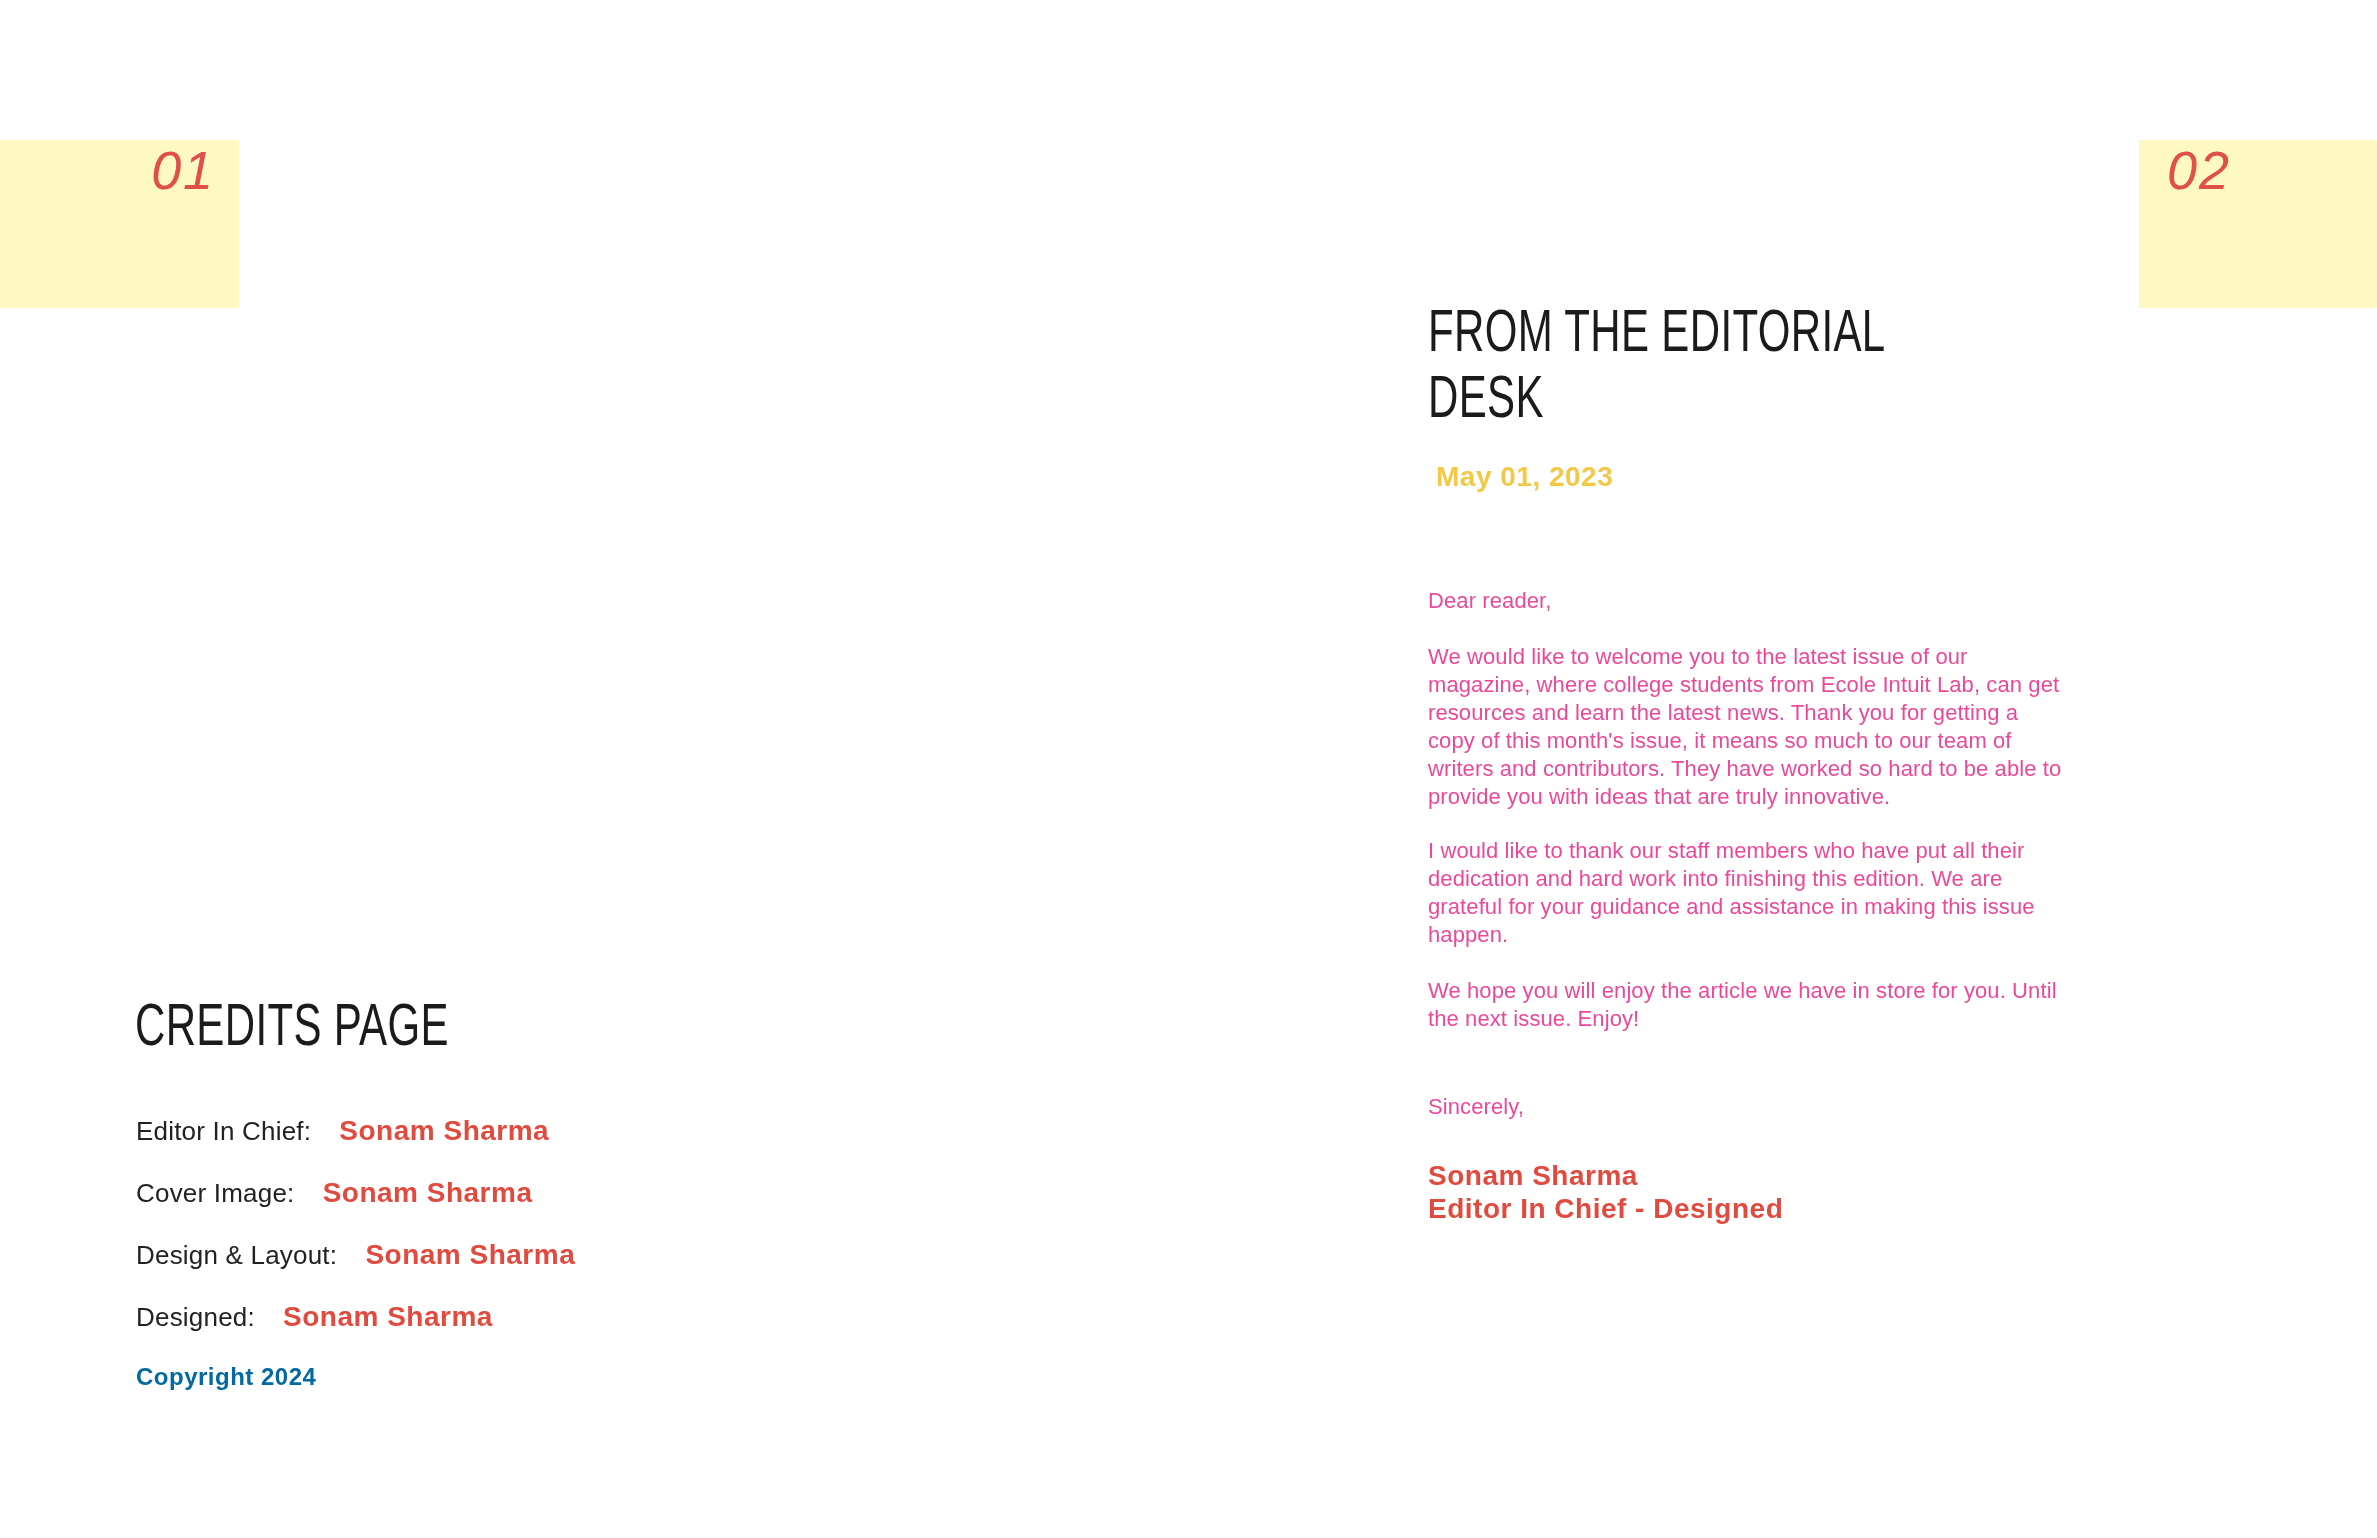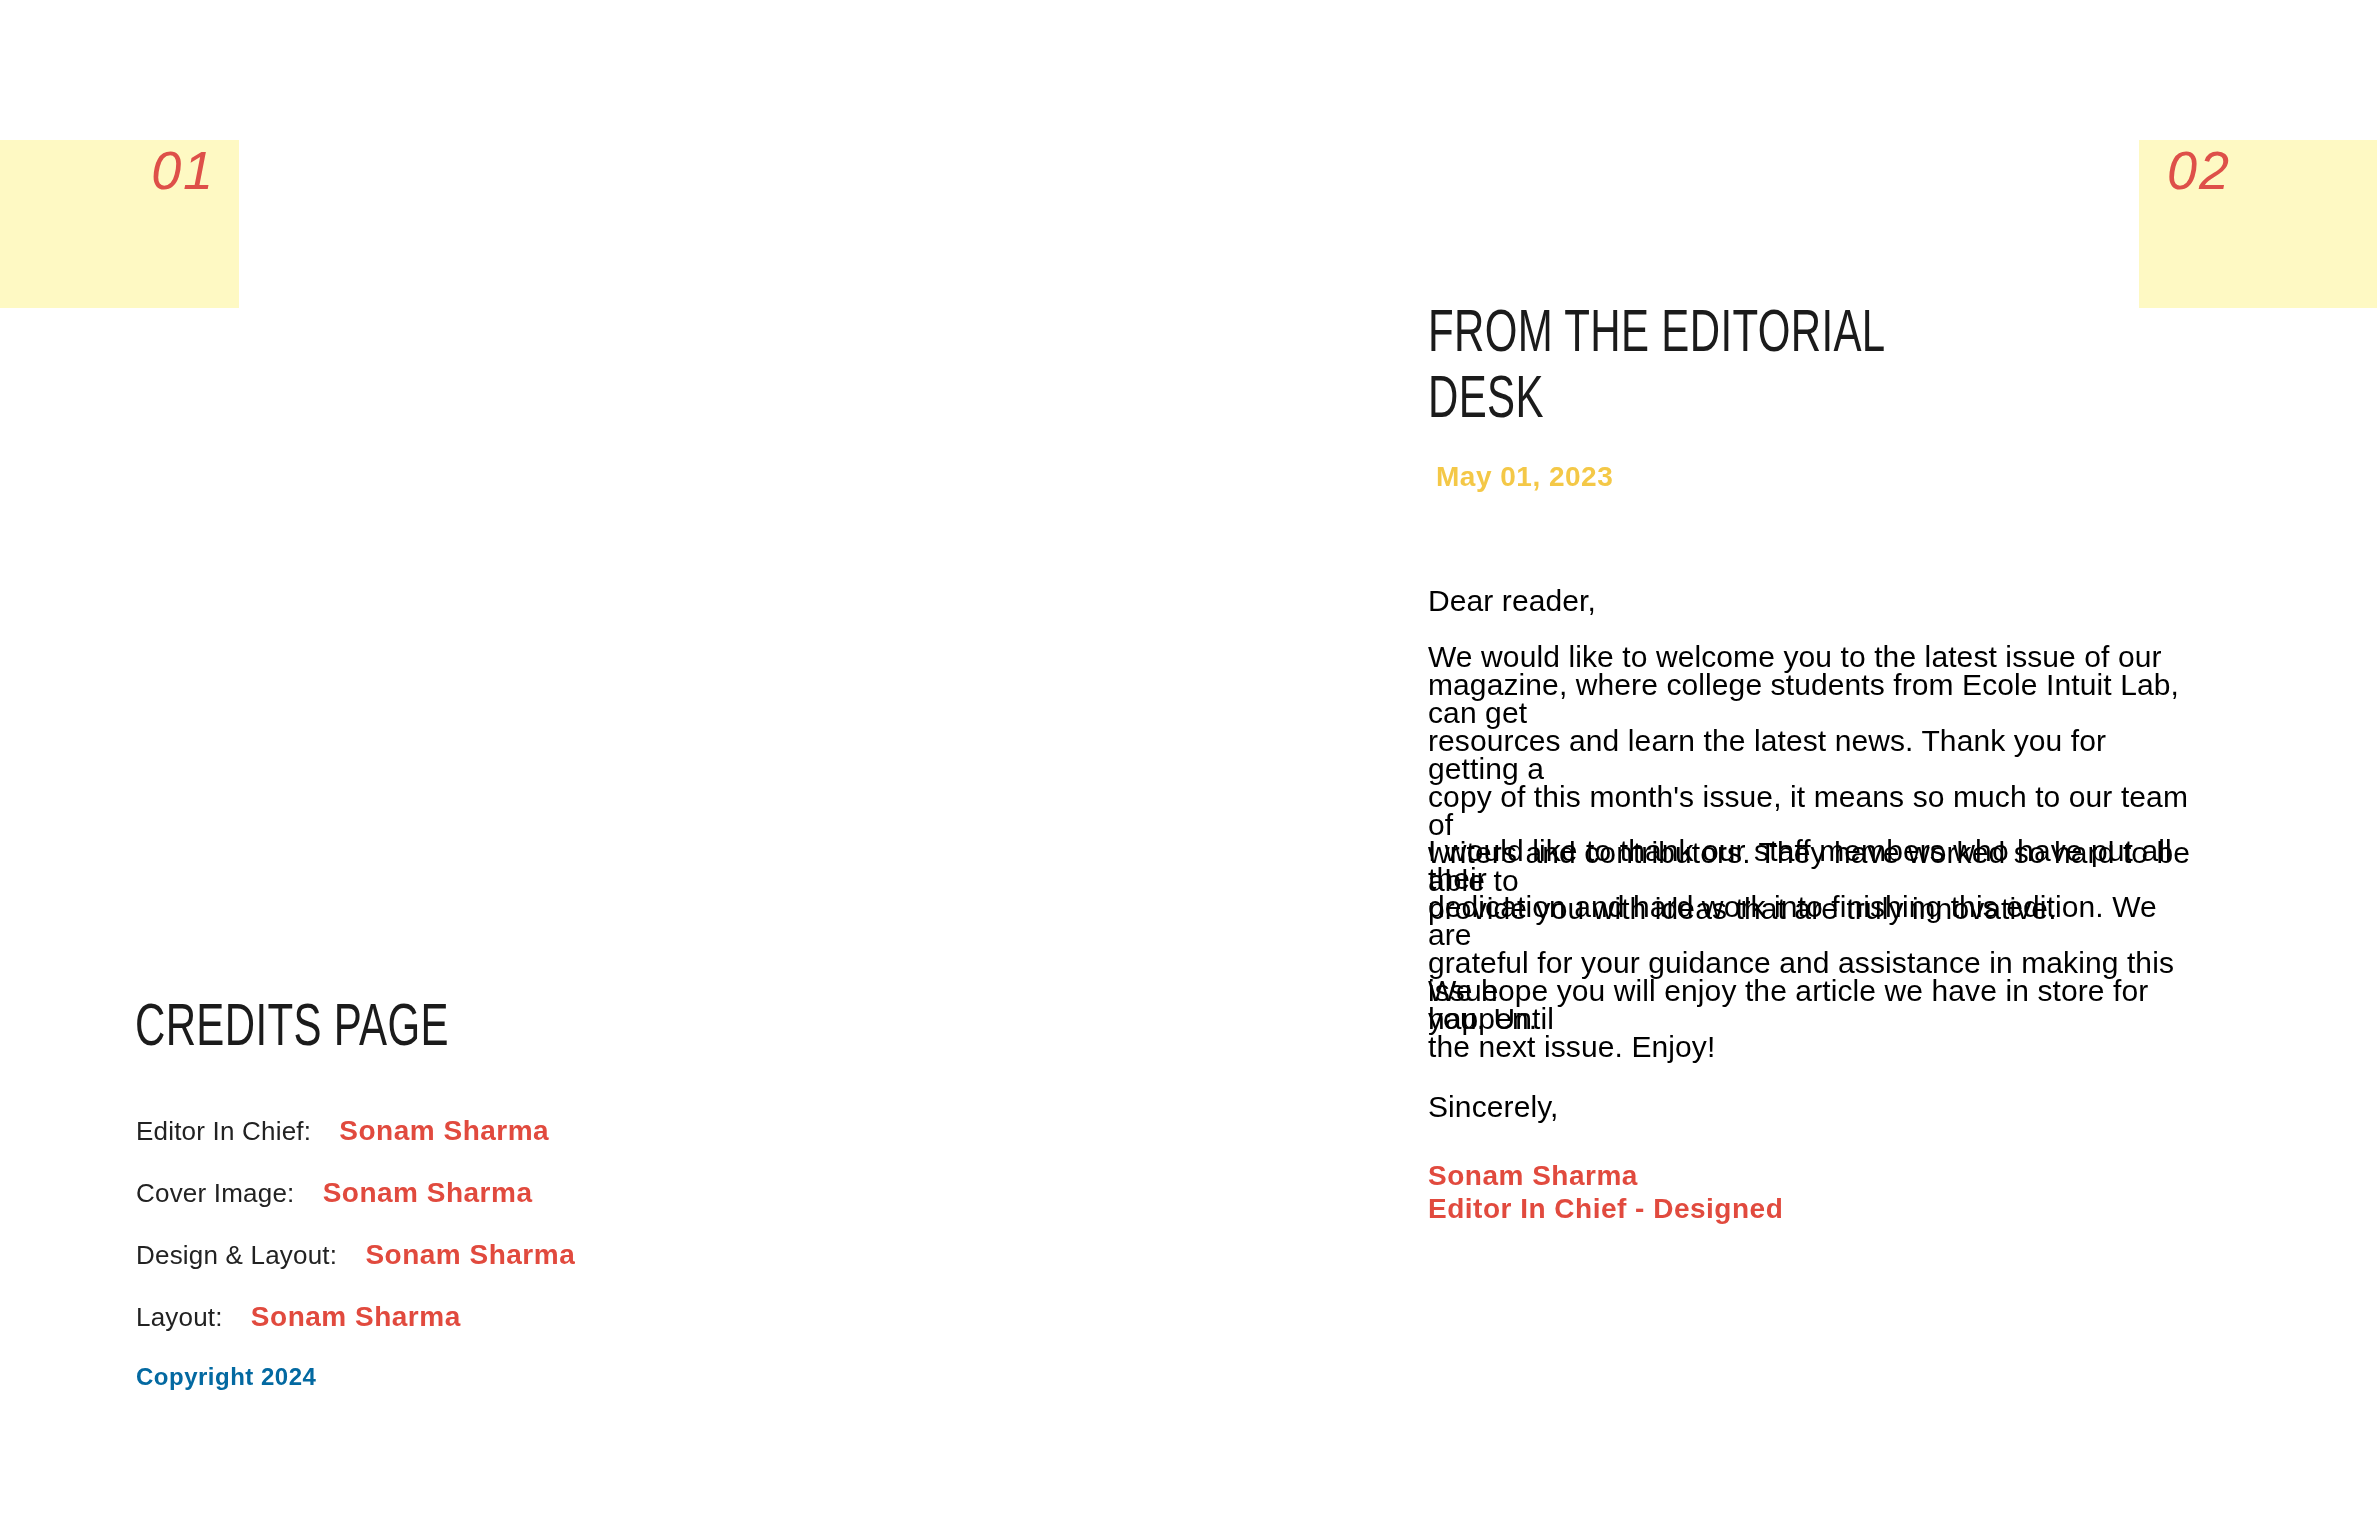--- a/index.html
+++ b/index.html
@@ -63,21 +63,21 @@
 
   
   .date-line {
     position: absolute; left: 1428px; top: 461px;
     font-size: 28px; font-weight: 700; color: #f4c847;
     letter-spacing: 0.5px;
     margin-left: 8px;
   }
   .letter-text {
     position: absolute; left: 1428px; width: 774px;
-    font-size: 30px; line-height: 28px; color: #000000;
+    font-size: 22px; line-height: 28px; color: #ec4899;
     white-space: pre-line; letter-spacing: 0.1px;
   }
   .signature {
     position: absolute; left: 1428px; top: 1159px;
     font-size: 28px; line-height: 33px; font-weight: 700;
     color: #e14a3e; letter-spacing: 0.5px;
   }
 </style>
 </head>
 <body>
@@ -97,21 +97,21 @@
   </div>
   <div class="credit-row">
     <span class="credit-label">Cover Image:</span>
     <span class="credit-value">Sonam Sharma</span>
   </div>
   <div class="credit-row">
     <span class="credit-label">Design &amp; Layout:</span>
     <span class="credit-value">Sonam Sharma</span>
   </div>
   <div class="credit-row">
-    <span class="credit-label">Layout:</span>
+    <span class="credit-label">Designed:</span>
     <span class="credit-value">Sonam Sharma</span>
   </div>
   <div class="copyright">Copyright 2024</div>
 </div>
 
 <div class="corner-box right">
   <span class="page-num">02</span>
 </div>
 
 <h1 class="big-title wrap2" style="left:1428px; top:298px; margin:0;">

